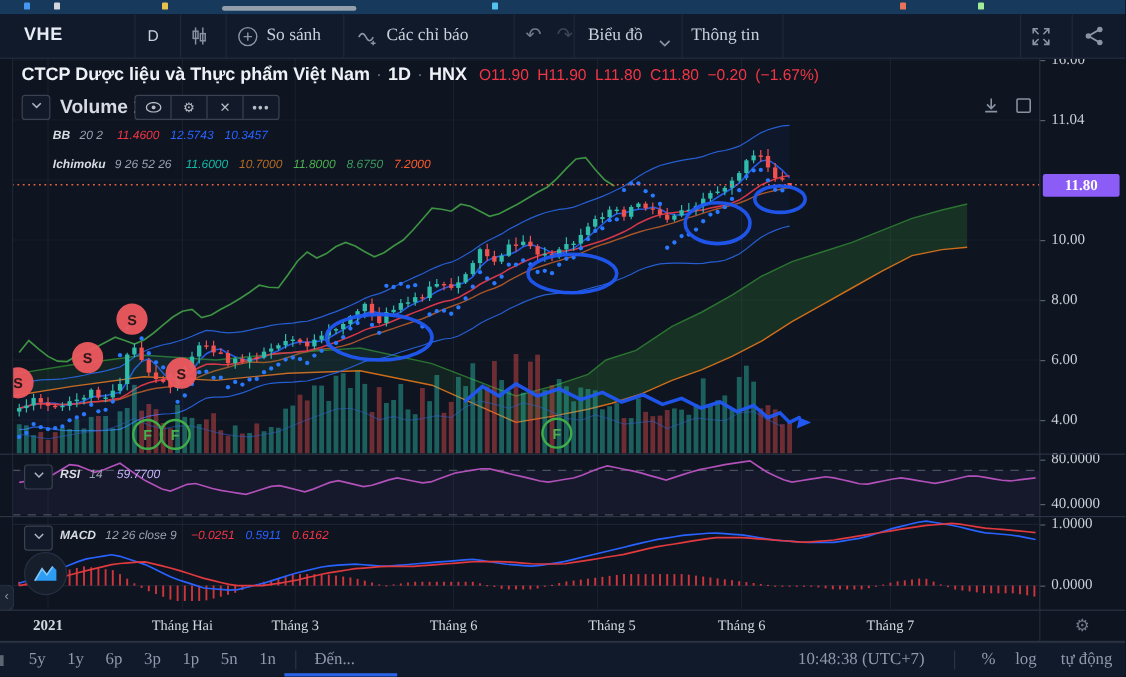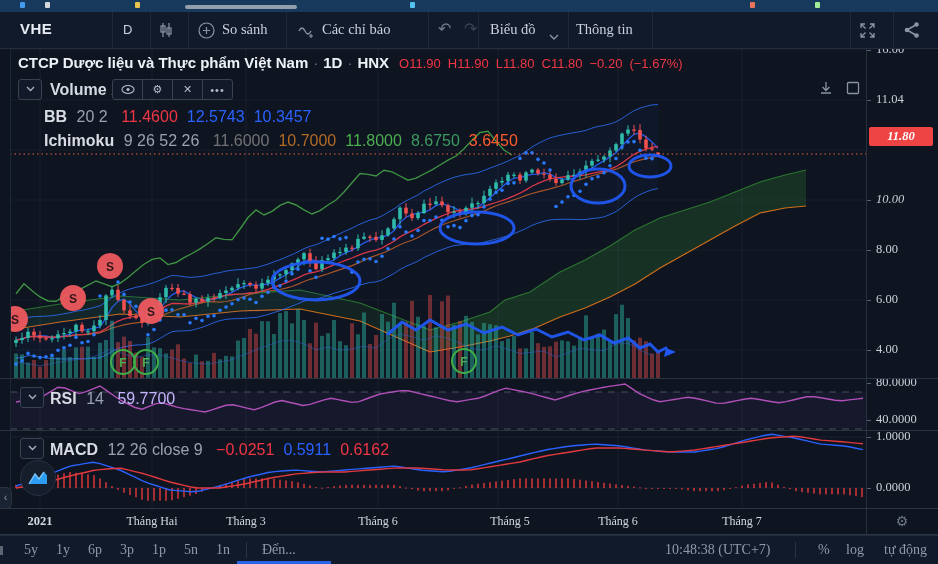--- a/index.html
+++ b/index.html
@@ -21,21 +21,21 @@
   #chart-svg{position:absolute;left:0;top:0;z-index:1;}
   
   .pdiv{left:0;width:938px;height:1px;background:#2b3444;z-index:4;}
   #gutter{left:10px;top:48px;width:1px;height:486px;background:#1b2636;z-index:2;}
   
   .olay{z-index:5;white-space:nowrap;}
   #title{left:18px;top:54px;font-size:15px;font-weight:bold;color:#eef1f6;}
   #title .dot{color:#6a7383;font-weight:normal;margin:0 5px;}
   #ohlc{display:inline-block;margin-left:10px;font-weight:normal;font-size:13px;}
   #ohlc span{margin-right:7px;}
-  .legrow{left:44px;font-size:16px;color:#d8dbe2;}
+  .legrow{left:44px;font-size:10px;color:#d8dbe2;font-style:italic;}
   .legrow b{font-weight:bold;}
   .legrow .prm{color:#9aa1af;margin-left:5px;}
   .legrow .vals span{margin-left:9px;}
   .chevbox{position:absolute;width:22px;height:19px;border:1px solid #3a4150;border-radius:3px;
            background:#121a29;color:#aeb4bf;text-align:center;line-height:17px;font-size:10px;}
   #volrow{left:18px;top:79px;height:20px;}
   #volrow .lbl{position:absolute;left:32px;top:2px;}
   #icongroup{position:absolute;left:94px;top:0;height:19px;border:1px solid #3a4150;border-radius:3px;display:flex;background:#121a29;}
   #icongroup .cell{width:29px;height:19px;border-left:1px solid #3a4150;color:#b7bcc6;
                    display:flex;align-items:center;justify-content:center;font-size:11px;}
@@ -860,21 +860,21 @@
       </svg></span>
 
   <div class="abs olay legrow" style="top:108px">
     <b>BB</b>
     <span class="prm">20 2</span>
     <span class="vals" id="bbvals"><span style="color: rgb(242, 54, 69);">11.4600</span><span style="color: rgb(41, 98, 255);">12.5743</span><span style="color: rgb(41, 98, 255);">10.3457</span></span>
   </div>
   <div class="abs olay legrow" style="top:132px">
     <b>Ichimoku</b>
     <span class="prm">9 26 52 26</span>
-    <span class="vals" id="ichivals"><span style="color: #737373;">11.6000</span><span style="color: rgb(179, 107, 36);">10.7000</span><span style="color: rgb(76, 175, 80);">11.8000</span><span style="color: rgb(61, 154, 95);">8.6750</span><span style="color: rgb(255, 93, 46);">3.6450</span></span>
+    <span class="vals" id="ichivals"><span style="color: #14b8a6;">11.6000</span><span style="color: rgb(179, 107, 36);">10.7000</span><span style="color: rgb(76, 175, 80);">11.8000</span><span style="color: rgb(61, 154, 95);">8.6750</span><span style="color: rgb(255, 93, 46);">7.2000</span></span>
   </div>
 
   <div class="abs olay" style="left:20px;top:387px;">
     <span class="chevbox" style="left:0;top:0;">
       <svg width="9" height="6" viewBox="0 0 9 6">
           <path d="M1 1l3.5 3.5L8 1" fill="none" stroke="#aeb4bf" stroke-width="1.3"></path>
         </svg></span>
     <span class="legrow" style="position:absolute;left:30px;top:3px;">
       <b>RSI</b>
       <span class="prm">14</span>
@@ -885,29 +885,29 @@
       <svg width="9" height="6" viewBox="0 0 9 6">
           <path d="M1 1l3.5 3.5L8 1" fill="none" stroke="#aeb4bf" stroke-width="1.3"></path>
         </svg></span>
     <span class="legrow" style="position:absolute;left:30px;top:3px;">
       <b>MACD</b>
       <span class="prm">12 26 close 9</span>
       <span class="vals" id="macdvals"><span style="color: rgb(242, 54, 69);">−0.0251</span><span style="color: rgb(41, 98, 255);">0.5911</span><span style="color: rgb(242, 54, 69);">0.6162</span></span></span>
   </div>
 
   <div class="abs" id="paxis">
-    <div id="pricebadge" style="top: 83px; background: #ef4444; font-style: italic;">
+    <div id="pricebadge" style="top: 101px; background: #8b5cf6;">
       <span>11.80</span>
       </div>
   <div class="axtick" style="top: 6px;"></div>
       <div class="axlabel" style="top: -2px;">16.00</div>
       <div class="axtick" style="top: 56px;"></div>
       <div class="axlabel" style="top: 48px;">11.04</div>
       <div class="axtick" style="top: 156px;"></div>
-      <div class="axlabel" style="top: 148px; font-style: italic;">10.00</div>
+      <div class="axlabel" style="top: 148px;">10.00</div>
       <div class="axtick" style="top: 206px;"></div>
       <div class="axlabel" style="top: 198px;">8.00</div>
       <div class="axtick" style="top: 256px;"></div>
       <div class="axlabel" style="top: 248px;">6.00</div>
       <div class="axtick" style="top: 306px;"></div>
       <div class="axlabel" style="top: 298px;">4.00</div>
       <div class="axtick" style="top: 339px;"></div>
       <div class="axlabel" style="top: 331px;">80.0000</div>
       <div class="axtick" style="top: 376px;"></div>
       <div class="axlabel" style="top: 368px;">40.0000</div>

